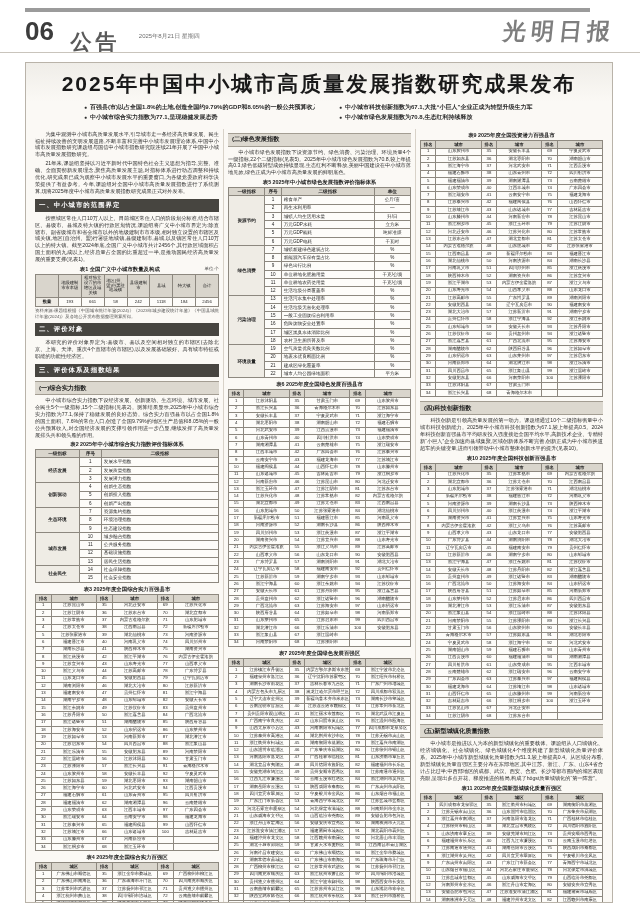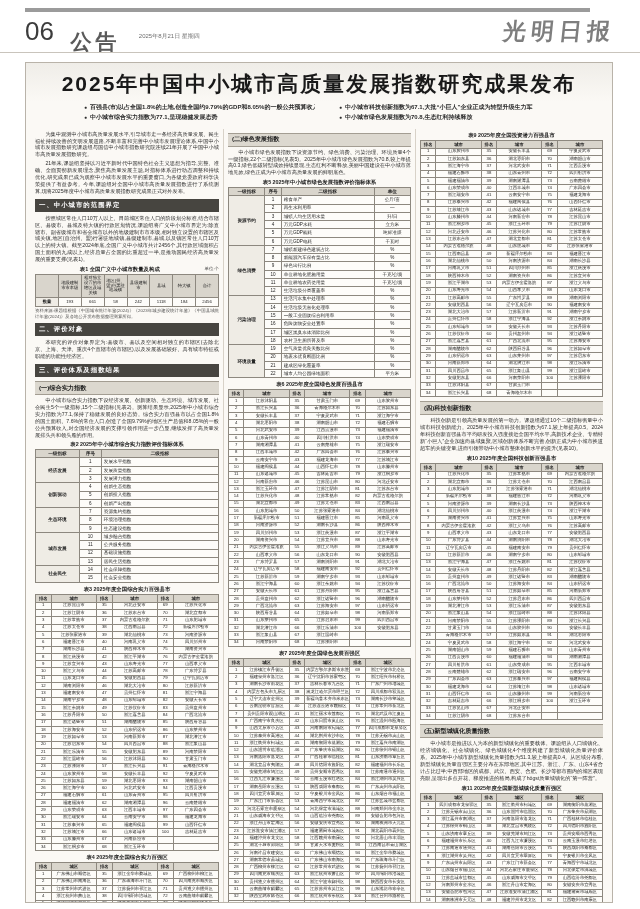--- a/index.html
+++ b/index.html
@@ -1,19 +1,19 @@
 <!DOCTYPE html>
 <html><head>
 <meta charset="utf-8">
 <style>
   html,body{margin:0;padding:0;background:#ffffff;width:640px;height:909px;overflow:hidden;
     font-family:"Liberation Sans",sans-serif;-webkit-font-smoothing:antialiased;}
   .topbar{position:absolute;left:25px;top:8px;width:565px;height:4px;background:#9b9b9b;}
   .masthead-wrap{position:absolute;left:25px;top:16px;width:590px;height:34px;}
-  .pgnum{font-size:26px;font-weight:normal;color:#3c3c3c;display:inline-block;vertical-align:top;}
+  .pgnum{font-size:26px;font-weight:bold;color:#3c3c3c;display:inline-block;vertical-align:top;}
   .pgsec{font-size:21px;font-weight:bold;color:#5a5a5a;letter-spacing:4px;display:inline-block;
     vertical-align:top;margin-left:12px;margin-top:12px;}
   .pgdate{font-size:6px;color:#6e6e6e;display:inline-block;vertical-align:top;margin-left:14px;margin-top:16px;}
   .brand{position:absolute;right:0;top:0;font-family:"DejaVu Serif",serif;font-weight:bold;
     font-size:23px;color:#7e7e7e;letter-spacing:5px;transform:skewX(-6deg);}
   .rule{position:absolute;left:0px;top:52px;width:640px;height:1px;background:#c9c4bc;}
   .sheet{position:absolute;left:25px;top:62px;width:588px;height:841px;border:1px solid #b9b3a9;
     background:#fbf9f5;overflow:hidden;box-sizing:border-box;}
   .main-title{text-align:center;font-size:21px;font-weight:bold;color:#191919;letter-spacing:2px;
     padding:7px 0 4px 0;background:linear-gradient(#efede8,#fbf9f5);}

